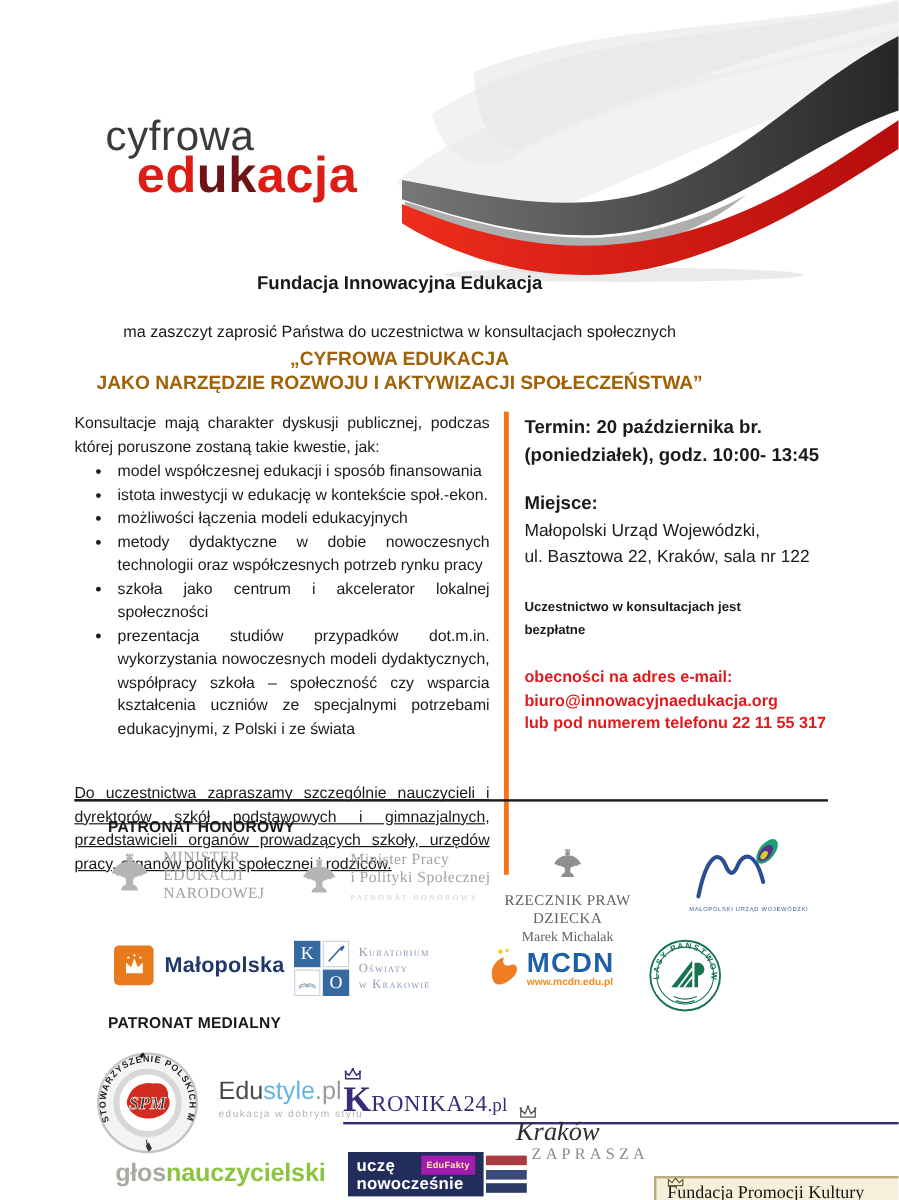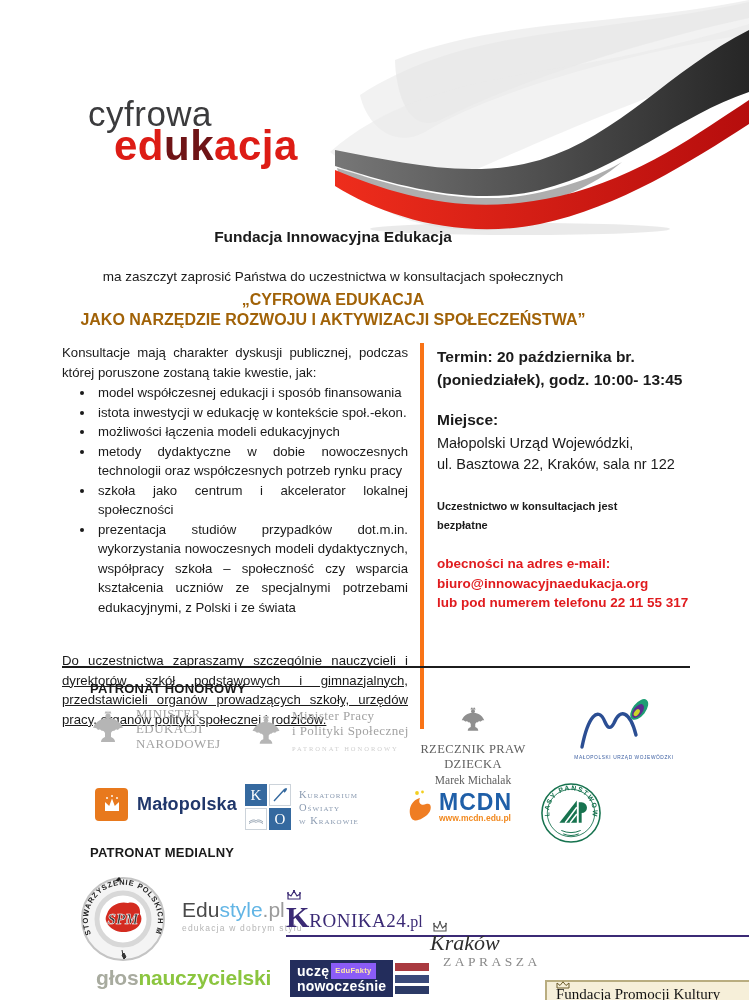--- a/index.html
+++ b/index.html
@@ -78,22 +78,22 @@
   
   .fpk { background:#f6efd9; border:2px solid #b9ad80; padding:4px 9px 5px 9px; position:relative; }
   .fpk .name { font-family:"Liberation Serif","DejaVu Serif",serif; font-size:15px; color:#131313; }
   .fpk svg { position:absolute; top:-1px; left:9px; }
   
   .glos { font-size:21px; font-weight:bold; letter-spacing:-.2px; }
   .glos .g1 { color:#a8ab9f; } .glos .g2 { color:#8bc53f; }
   
   .ucze { display:flex; }
   .ucze-main { background:#232d5c; color:#fff; padding:3px 7px 4px 7px; line-height:14px; }
-  .ucze-l1 { display:flex; align-items:center; gap:2px; font-weight:bold; font-size:14px; letter-spacing:.3px; }
-  .ucze-badge { background:#8b5cf6; color:#ffe9a8; font-size:7.5px; font-weight:bold; padding:1px 4px; }
+  .ucze-l1 { display:flex; align-items:center; gap:22px; font-weight:bold; font-size:14px; letter-spacing:.3px; }
+  .ucze-badge { background:#a21caf; color:#ffe9a8; font-size:7.5px; font-weight:bold; padding:1px 4px; }
   .ucze-l2 { font-weight:bold; font-size:14px; letter-spacing:.2px; }
   .ucze-strip { display:flex; flex-direction:column; justify-content:space-between; margin-left:2px; padding:3px 0; }
   .ucze-strip div { width:34px; height:8px; }
   .sb1 { background:#a93a40; } .sb2 { background:#3a4a7a; } .sb3 { background:#2c3a66; }
 </style>
 </head>
 <body>
 
 <div class="page">
 

